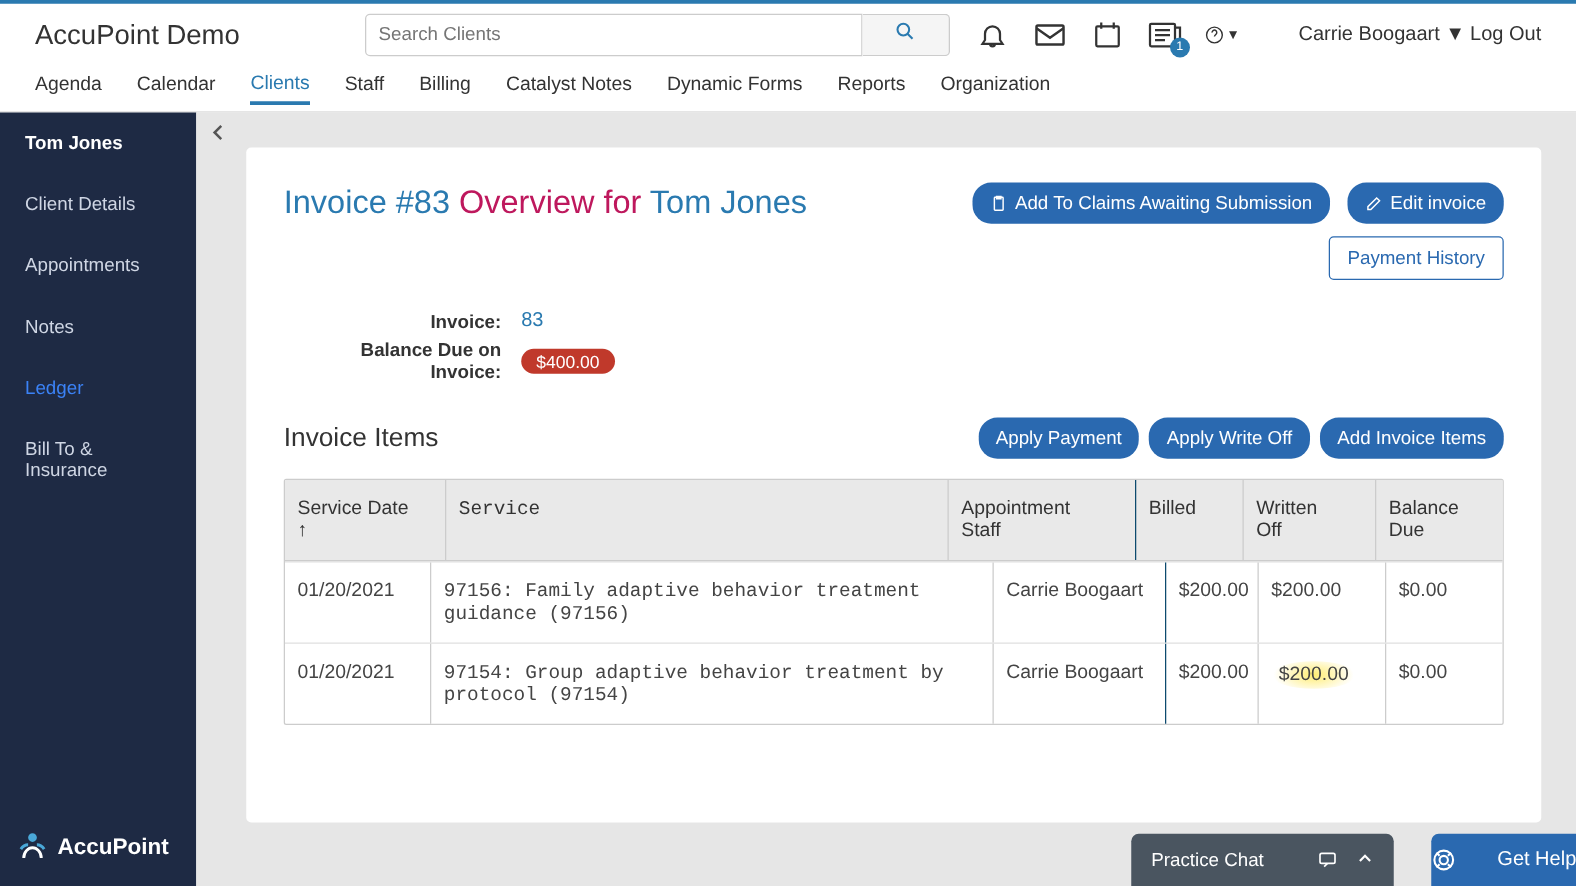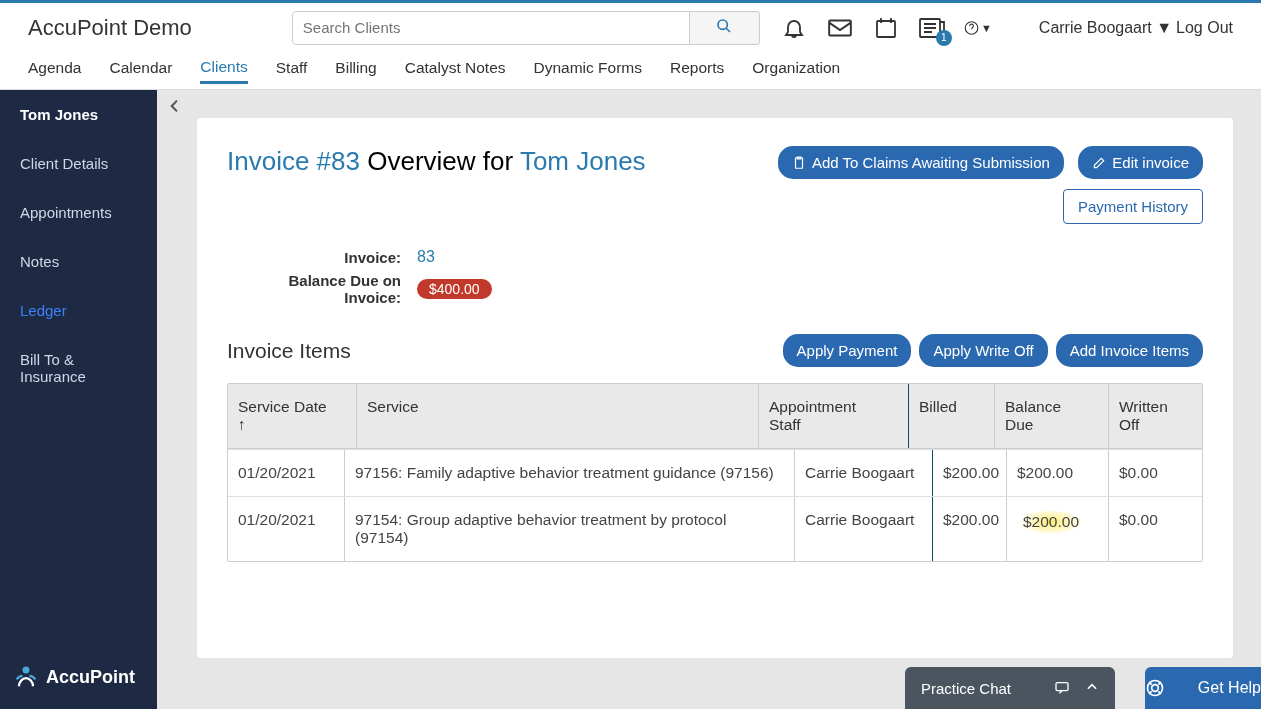--- a/index.html
+++ b/index.html
@@ -27,21 +27,21 @@
 .side-item.active-page { color: #3b82f6; }
 .sidebar-logo { position: absolute; bottom: 18px; left: 12px; display: flex; align-items: center; gap: 6px; color: #fff; font-size: 18px; font-weight: 600; }
 .sidebar-logo svg { flex-shrink: 0; }
 
 .content-wrap { flex: 1; background: #e6e6e6; position: relative; }
 .back-arrow { position: absolute; top: 8px; left: 10px; color: #555; cursor: pointer; font-size: 18px; }
 .card { background: #fff; margin: 28px 28px 0 40px; border-radius: 4px; padding: 28px 30px; height: 540px; position: relative; }
 .card-header { display: flex; align-items: flex-start; }
 .title { font-size: 26px; font-weight: 500; }
 .title .link { color: #2a7ab0; }
-.title .muted { color: #000000; }
+.title .muted { color: #be185d; }
 .header-actions { margin-left: auto; text-align: right; }
 .btn { display: inline-flex; align-items: center; gap: 6px; padding: 8px 14px; border-radius: 4px; font-size: 15px; cursor: pointer; border: none; }
 .btn-primary { background: #2a69b0; color: #fff; border-radius: 15px; }
 .btn-outline { background: #fff; color: #2a69b0; border: 1px solid #2a69b0; }
 .header-actions .btn + .btn { margin-left: 10px; }
 .payment-history { margin-top: 10px; }
 
 .summary { margin-top: 24px; margin-left: 10px; }
 .summary-row { display: flex; align-items: center; margin-bottom: 6px; }
 .summary-label { width: 180px; text-align: right; font-weight: 600; font-size: 15px; padding-right: 16px; }
@@ -50,21 +50,21 @@
 
 .items-header { display: flex; align-items: center; margin-top: 28px; }
 .items-title { font-size: 21px; color: #333; }
 .items-actions { margin-left: auto; display: flex; gap: 8px; }
 
 .table { margin-top: 16px; border: 1px solid #ccc; border-radius: 2px; }
 .thead { display: flex; background: #e9e9e9; border-bottom: 1px solid #ccc; gap: 12px; }
 .th, .td { padding: 14px 10px; font-size: 15.5px; }
 .th { font-weight: 500; color: #333; }
 .col-date { width: 116px; }
-.col-service { flex: 1; border-left: 1px solid #ccc; }
+.col-service { flex: 1; border-left: 1px solid #ccc; font-family: Liberation Mono, monospace; }
 .col-staff { width: 138px; border-left: 1px solid #ccc; }
 .col-billed { width: 74px; border-left: 1px solid #0c4a6e; }
 .col-balance { width: 102px; border-left: 1px solid #ccc; }
 .col-written { width: 94px; border-left: 1px solid #ccc; }
 .trow { display: flex; border-top: 1px solid #e0e0e0; }
 .trow:first-of-type { border-top: none; }
 .td { color: #444; }
 .highlight { background: radial-gradient(ellipse 40px 18px at center, rgba(255,235,100,0.9) 0%, rgba(255,235,100,0) 80%); border-radius: 50%; display: inline-block; padding: 2px 6px; position: relative; }
 
 .chat-widget { position: absolute; bottom: 0; right: 146px; width: 210px; height: 42px; background: #4a5560; color: #fff; display: flex; align-items: center; padding: 0 16px; border-radius: 6px 6px 0 0; font-size: 15px; }
@@ -207,22 +207,22 @@
           <button class="btn btn-primary">Add Invoice Items</button>
         </div>
       </div>
 
       <div class="table">
         <div class="thead">
           <div class="th col-date"><span>Service Date</span> <span>↑</span></div>
           <div class="th col-service">Service</div>
           <div class="th col-staff">Appointment Staff</div>
           <div class="th col-billed">Billed</div>
+          <div class="th col-written">Written Off</div>
           <div class="th col-balance">Balance Due</div>
-          <div class="th col-written">Written Off</div>
         </div>
         <div class="trow">
           <div class="td col-date">01/20/2021</div>
           <div class="td col-service">97156: Family adaptive behavior treatment guidance (97156)</div>
           <div class="td col-staff">Carrie Boogaart</div>
           <div class="td col-billed">$200.00</div>
           <div class="td col-balance">$200.00</div>
           <div class="td col-written">$0.00</div>
         </div>
         <div class="trow">

